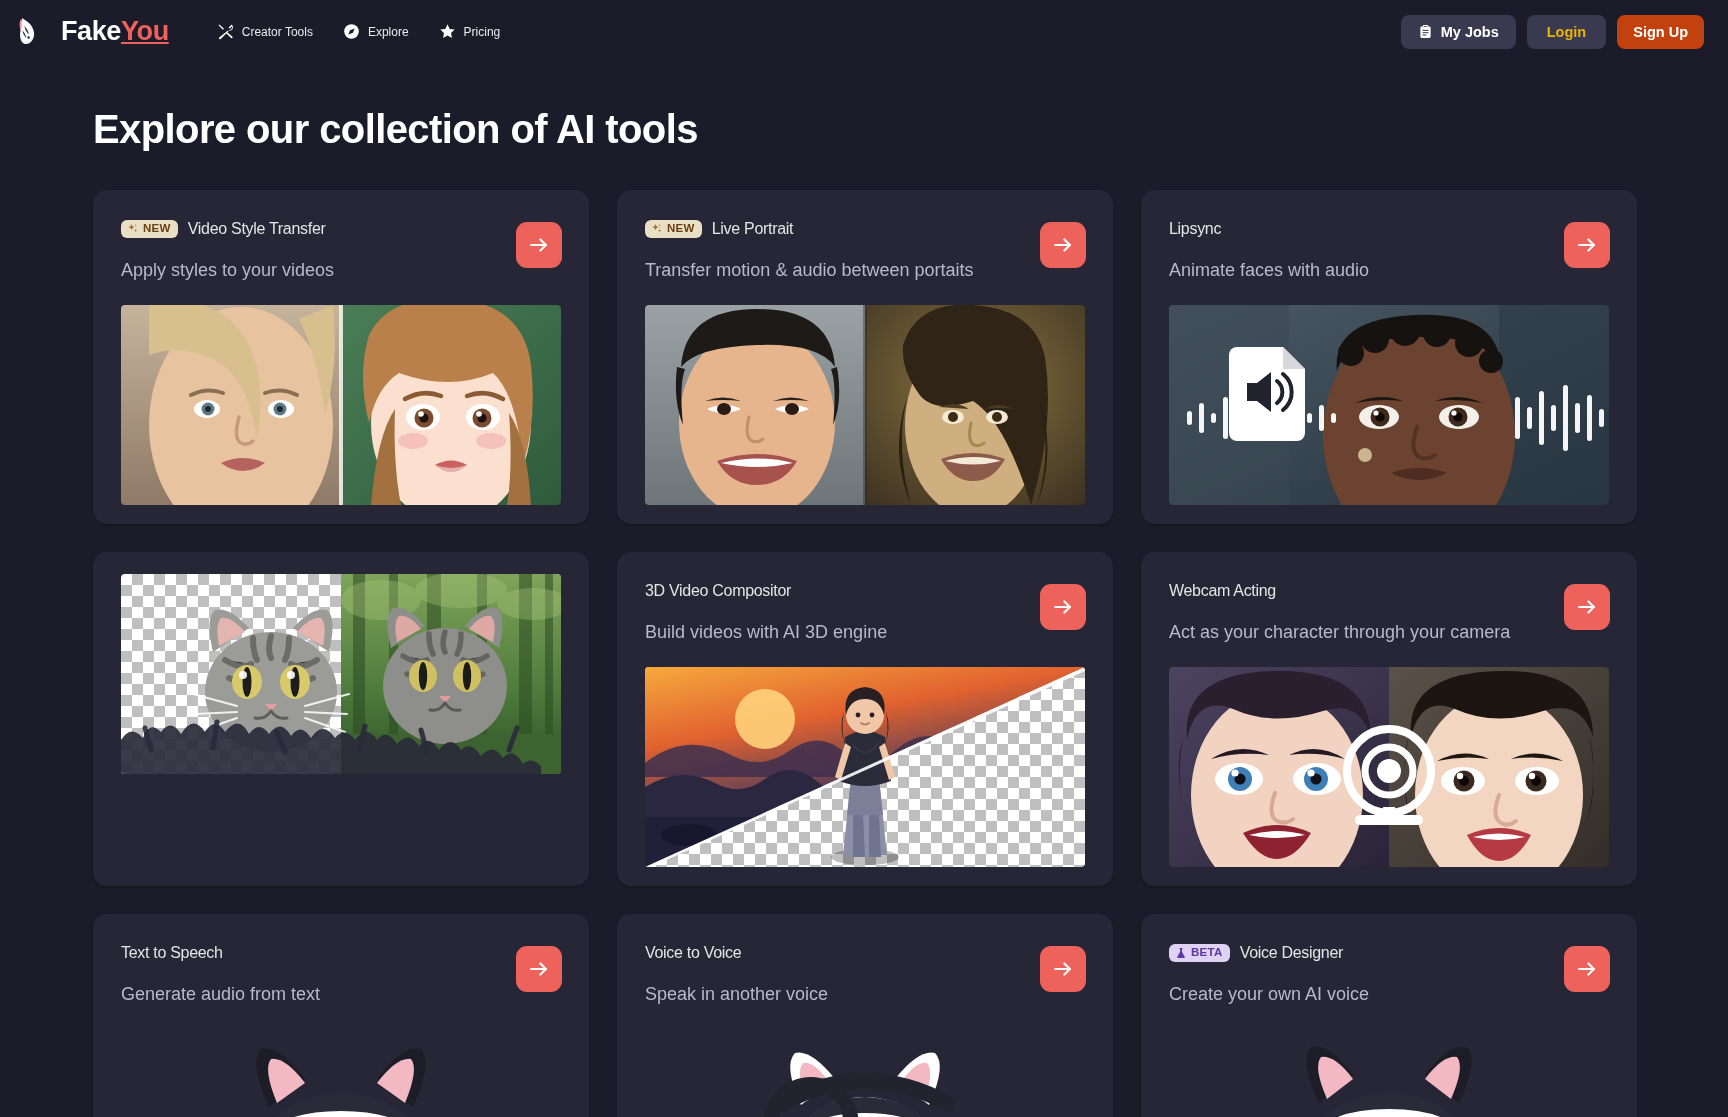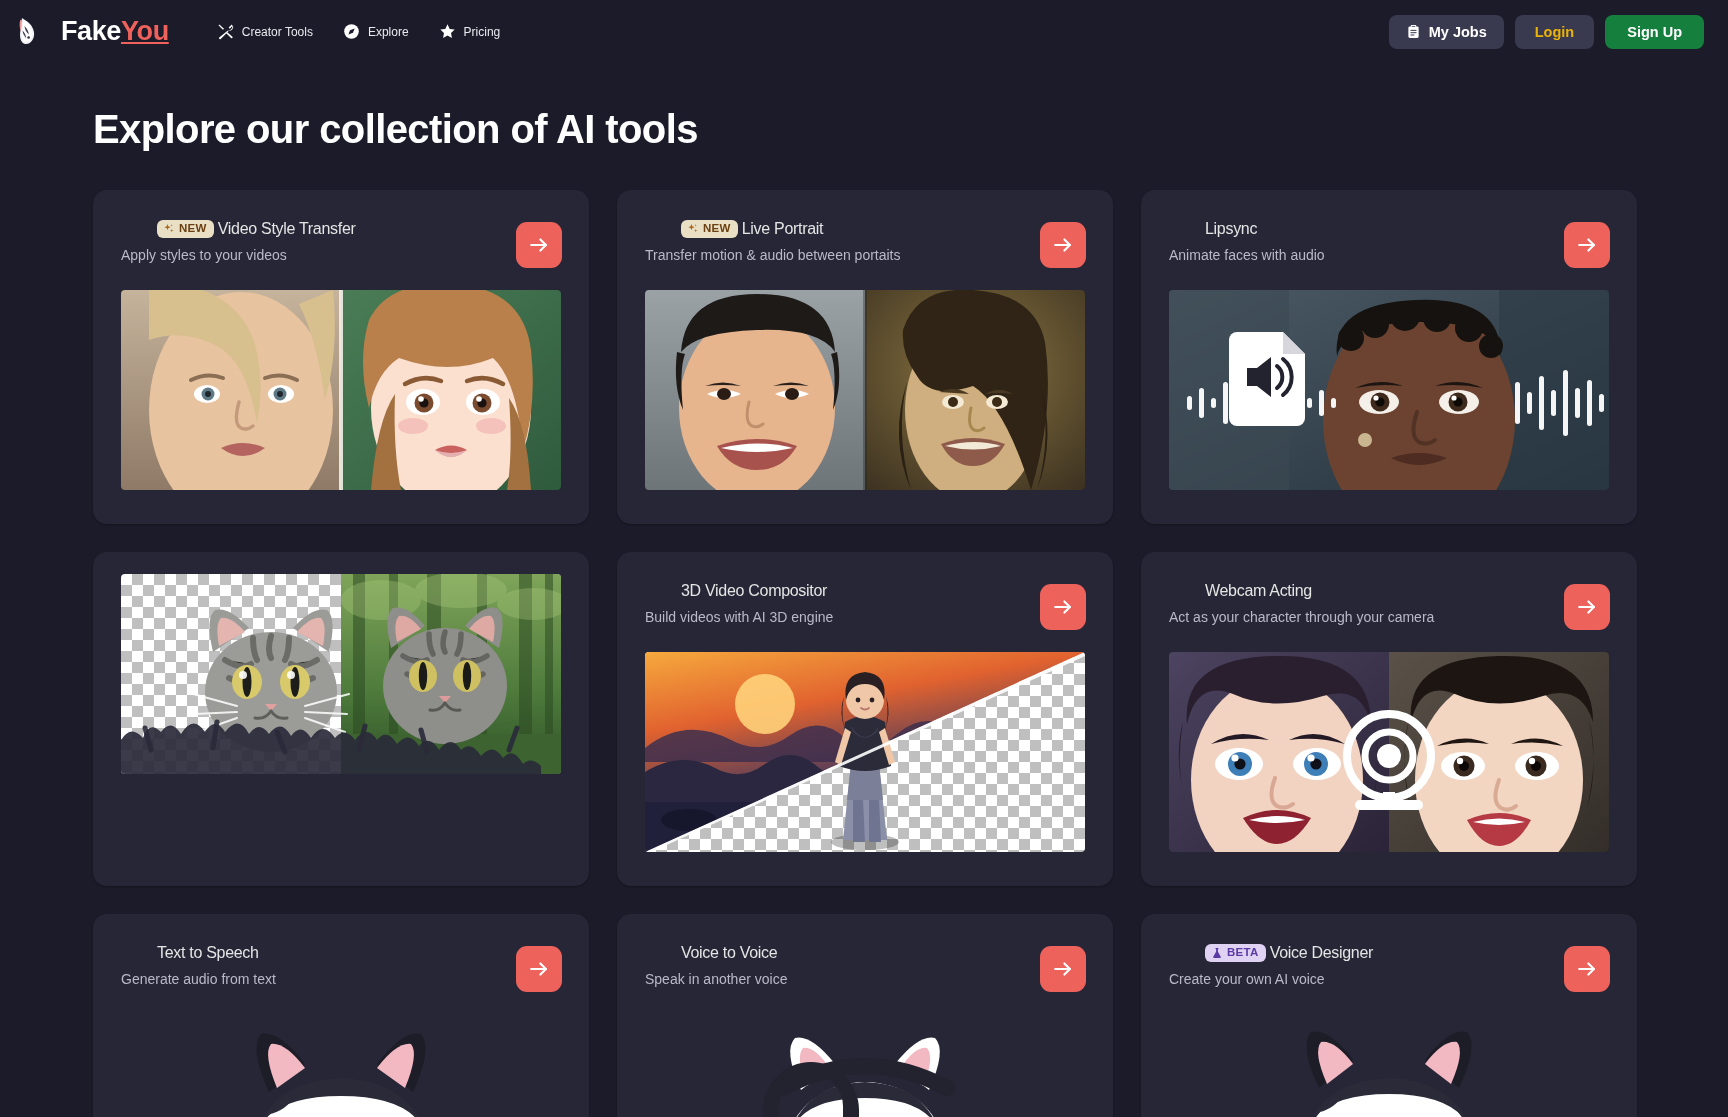--- a/index.html
+++ b/index.html
@@ -106,23 +106,23 @@
   }
 
   .btn-login {
     background: #393950;
     color: #eab308;
     padding: 0 20px;
     height: 34px;
   }
 
   .btn-signup {
-    background: #15803d;
+    background: #c2410c;
     color: #ffffff;
-    padding: 0 22px;
+    padding: 0 16px;
     height: 34px;
   }
 
   .btn-icon {
     width: 15px;
     height: 15px;
     display: inline-flex;
     flex-shrink: 0;
   }
   .btn-icon svg { width: 100%; height: 100%; display: block; }
@@ -163,38 +163,37 @@
     align-items: flex-start;
     padding: 30px 27px 0 28px;
     gap: 12px;
   }
 
   .card-head-text { flex: 1 1 auto; min-width: 0; }
 
   .card-title-line {
     display: flex;
     align-items: center;
-    gap: 4px;
+    gap: 10px;
     flex-wrap: nowrap;
-    margin-left: 36px;
   }
 
   .card-title {
     font-size: 16px;
     font-weight: 400;
     color: #e5e5e5;
     letter-spacing: -0.3px;
     line-height: 1.15;
     white-space: nowrap;
   }
 
   .card-sub {
-    font-size: 14px;
+    font-size: 18px;
     color: #b9b9c9;
-    margin-top: 8px;
+    margin-top: 21px;
     font-weight: 400;
     line-height: 1.3;
   }
 
   
   .badge {
     display: inline-flex;
     align-items: center;
     gap: 4px;
     border-radius: 6px;

